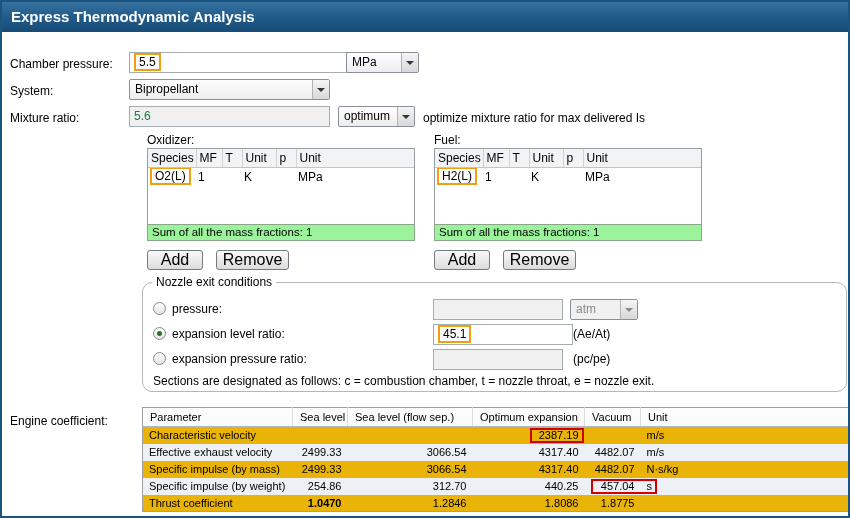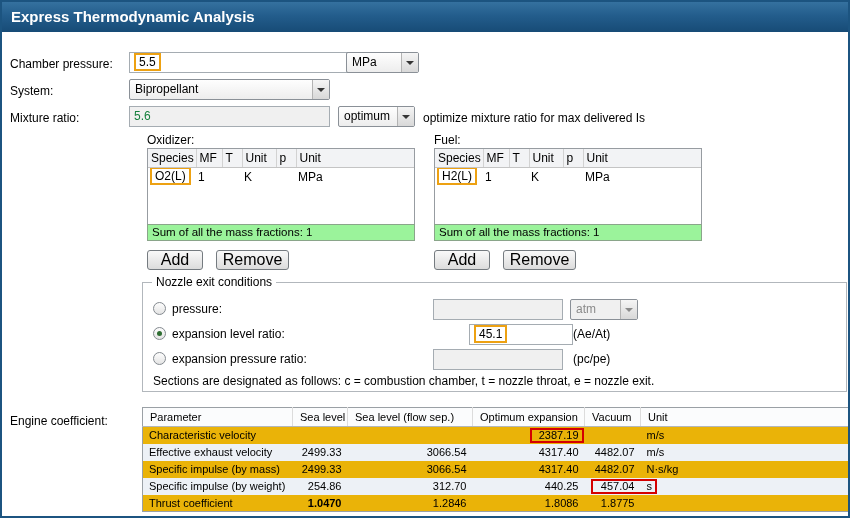--- a/index.html
+++ b/index.html
@@ -44,21 +44,21 @@
                  border-right:1px solid #d2d2d2; border-bottom:1px solid #c4c4c4;
                  padding:1px 3px; height:18px; overflow:hidden; }
   .species-table th:last-child { border-right:none; }
   .species-table td { padding:0 2px; height:19px; overflow:hidden; white-space:nowrap; }
 
   .sumrow { position:absolute; width:268px; height:17px; background:#9bf39b;
             border:1px solid #8aa58a; font-size:11.5px; line-height:15px; padding-left:4px;
             white-space:nowrap; }
 
   
-  .groupbox { position:absolute; border:1px solid #b2b7bc; border-radius:0; }
+  .groupbox { position:absolute; border:1px solid #b2b7bc; border-radius:10px; }
   .gb-title { position:absolute; top:-8px; left:9px; background:#fff; padding:0 4px;
               font-size:12px; line-height:14px; }
 
   .radio { position:absolute; width:13px; height:13px; border:1px solid #848a90;
            border-radius:50%; background:linear-gradient(#fdfdfd,#e4e4e4); }
   .radio.checked::after { content:""; position:absolute; left:3px; top:3px; width:5px;
            height:5px; border-radius:50%; background:#2e6d32; }
 
   .note { position:absolute; font-size:12px; white-space:nowrap; }
 
@@ -195,21 +195,21 @@
     <div class="input disabled" style="left:290px; top:16px; width:130px;">
       <span></span>
     </div>
     <div class="combo disabled arrowless" style="left:427px; top:16px; width:68px;">
       <span>atm</span>
       <span class="arrow"></span>
     </div>
 
     <div class="radio checked" style="left:10px; top:44px;"></div>
     <div class="lbl" style="left:29px; top:44px;">expansion level ratio:</div>
-    <div class="input" style="left:290px; top:41px; width:104px;margin-left:36px;">
+    <div class="input" style="left:290px; top:41px; width:140px;">
       <span class="hl">45.1</span>
     </div>
     <div class="lbl" style="left:430px; top:44px;">(Ae/At)</div>
 
     <div class="radio" style="left:10px; top:69px;"></div>
     <div class="lbl" style="left:29px; top:69px;">expansion pressure ratio:</div>
     <div class="input disabled" style="left:290px; top:66px; width:130px;">
       <span></span>
     </div>
     <div class="lbl" style="left:430px; top:69px;">(pc/pe)</div>

